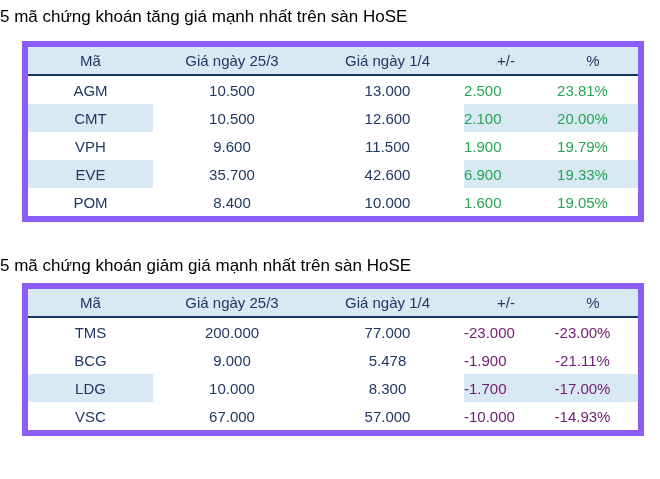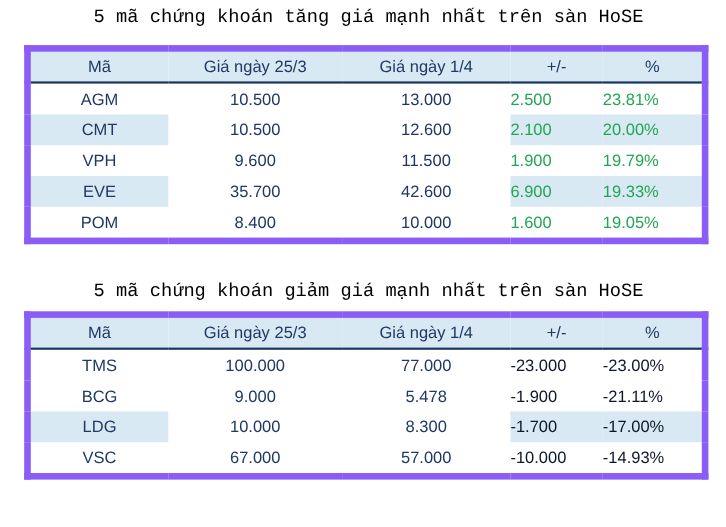--- a/index.html
+++ b/index.html
@@ -6,22 +6,22 @@
   body {
     width: 660px; height: 479px;
     background: #ffffff;
     overflow: hidden;
     position: relative;
     font-family: "Liberation Sans", sans-serif;
   }
   .table-title {
     position: absolute;
     left: 0; width: 585px;
-    text-align: right;
-    font-family: Liberation Mono, monospace;
+    text-align: left;
+    font-family: Liberation Sans, sans-serif;
     font-size: 17px;
     color: #000000;
     white-space: nowrap;
   }
   #title-0 { top: 7px; }
   #title-1 { top: 256px; }
 
   table.stock-table {
     position: absolute;
     left: 22px;
@@ -46,26 +46,26 @@
   .stock-table td {
     height: 28px;
     font-size: 15px;
     color: #1f3864;
     padding: 0;
     white-space: nowrap;
   }
   
   td.c0, td.c1, td.c2 { text-align: center; }
   td.c3 { text-align: left; padding-right: 13px; }
-  td.c4 { text-align: left; padding-right: 21px; }
+  td.c4 { text-align: center; padding-right: 21px; }
   
   tr.striped td.c0, tr.striped td.c3, tr.striped td.c4 { background: #d9e9f3; }
   
   table.dir-up   td.c3, table.dir-up   td.c4 { color: #24a553; }
-  table.dir-down td.c3, table.dir-down td.c4 { color: #0f172a; }
+  table.dir-down td.c3, table.dir-down td.c4 { color: #701a75; }
 </style>
 </head>
 <body>
 
 <div id="title-0" class="table-title">5 mã chứng khoán tăng giá mạnh nhất trên sàn HoSE</div>
 
 <table id="table-0" class="stock-table dir-up">
   <colgroup>
     <col style="width:128px">
       <col style="width:158px">
@@ -136,21 +136,21 @@
       <th>Mã</th>
       <th>Giá ngày 25/3</th>
       <th>Giá ngày 1/4</th>
       <th>+/-</th>
       <th>%</th>
     </tr>
   </thead>
   <tbody>
       <tr>
         <td class="c0">TMS</td>
-        <td class="c1">100.000</td>
+        <td class="c1">200.000</td>
         <td class="c2">77.000</td>
         <td class="c3">-23.000</td>
         <td class="c4">-23.00%</td>
       </tr>
       <tr>
         <td class="c0">BCG</td>
         <td class="c1">9.000</td>
         <td class="c2">5.478</td>
         <td class="c3">-1.900</td>
         <td class="c4">-21.11%</td>

